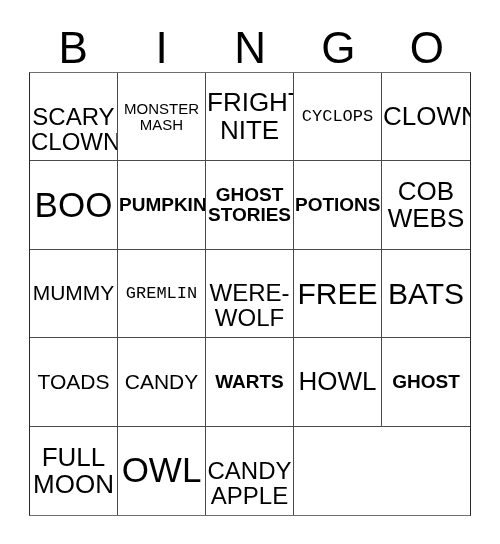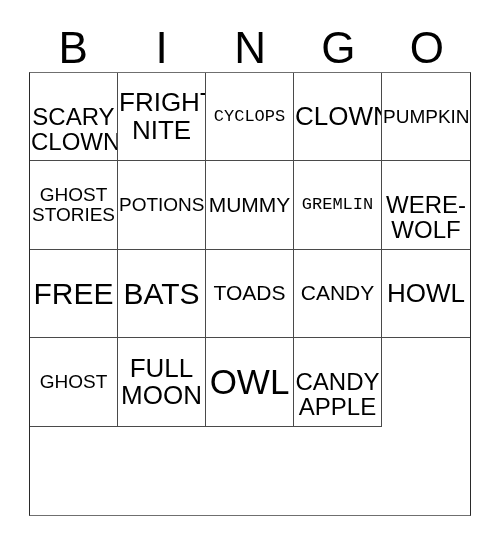--- a/index.html
+++ b/index.html
@@ -85,21 +85,21 @@
     white-space: pre-line;
     font-weight: 400;
   }
 
   
   .fs-xxl  { font-size: 35px; }
   .fs-xl   { font-size: 30px; }
   .fs-lg   { font-size: 26px; }
   .fs-md   { font-size: 24px; margin-top: 24px; }
   .fs-sm   { font-size: 21px; }
-  .fs-xs   { font-size: 19px; }
+  .fs-xs   { font-size: 19px; font-weight: bold; }
   .fs-xxs  { font-size: 17px; font-family: Liberation Mono, monospace; }
   .fs-tiny { font-size: 15px; }
 </style>
 </head>
 <body>
 
 <div class="card">
 
   <div class="header-row">
     <div class="header-cell">B</div>
@@ -108,38 +108,49 @@
     <div class="header-cell">G</div>
     <div class="header-cell">O</div>
   </div>
 
   <div class="grid" id="bingo-grid">
       <div class="cell">
         <span class="cell-text fs-md">SCARY
 CLOWN</span>
       </div>
       <div class="cell">
+        <span class="cell-text fs-tiny">MONSTER
+MASH</span>
+      </div>
+      <div class="cell">
         <span class="cell-text fs-lg">FRIGHT
 NITE</span>
       </div>
       <div class="cell">
         <span class="cell-text fs-xxs">CYCLOPS</span>
       </div>
       <div class="cell">
         <span class="cell-text fs-lg">CLOWN</span>
       </div>
       <div class="cell">
+        <span class="cell-text fs-xxl">BOO</span>
+      </div>
+      <div class="cell">
         <span class="cell-text fs-xs">PUMPKIN</span>
       </div>
       <div class="cell">
         <span class="cell-text fs-xs">GHOST
 STORIES</span>
       </div>
       <div class="cell">
         <span class="cell-text fs-xs">POTIONS</span>
+      </div>
+      <div class="cell">
+        <span class="cell-text fs-lg">COB
+WEBS</span>
       </div>
       <div class="cell">
         <span class="cell-text fs-sm">MUMMY</span>
       </div>
       <div class="cell">
         <span class="cell-text fs-xxs">GREMLIN</span>
       </div>
       <div class="cell">
         <span class="cell-text fs-md">WERE-
 WOLF</span>
@@ -150,20 +161,23 @@
       <div class="cell">
         <span class="cell-text fs-xl">BATS</span>
       </div>
       <div class="cell">
         <span class="cell-text fs-sm">TOADS</span>
       </div>
       <div class="cell">
         <span class="cell-text fs-sm">CANDY</span>
       </div>
       <div class="cell">
+        <span class="cell-text fs-xs">WARTS</span>
+      </div>
+      <div class="cell">
         <span class="cell-text fs-lg">HOWL</span>
       </div>
       <div class="cell">
         <span class="cell-text fs-xs">GHOST</span>
       </div>
       <div class="cell">
         <span class="cell-text fs-lg">FULL
 MOON</span>
       </div>
       <div class="cell">

